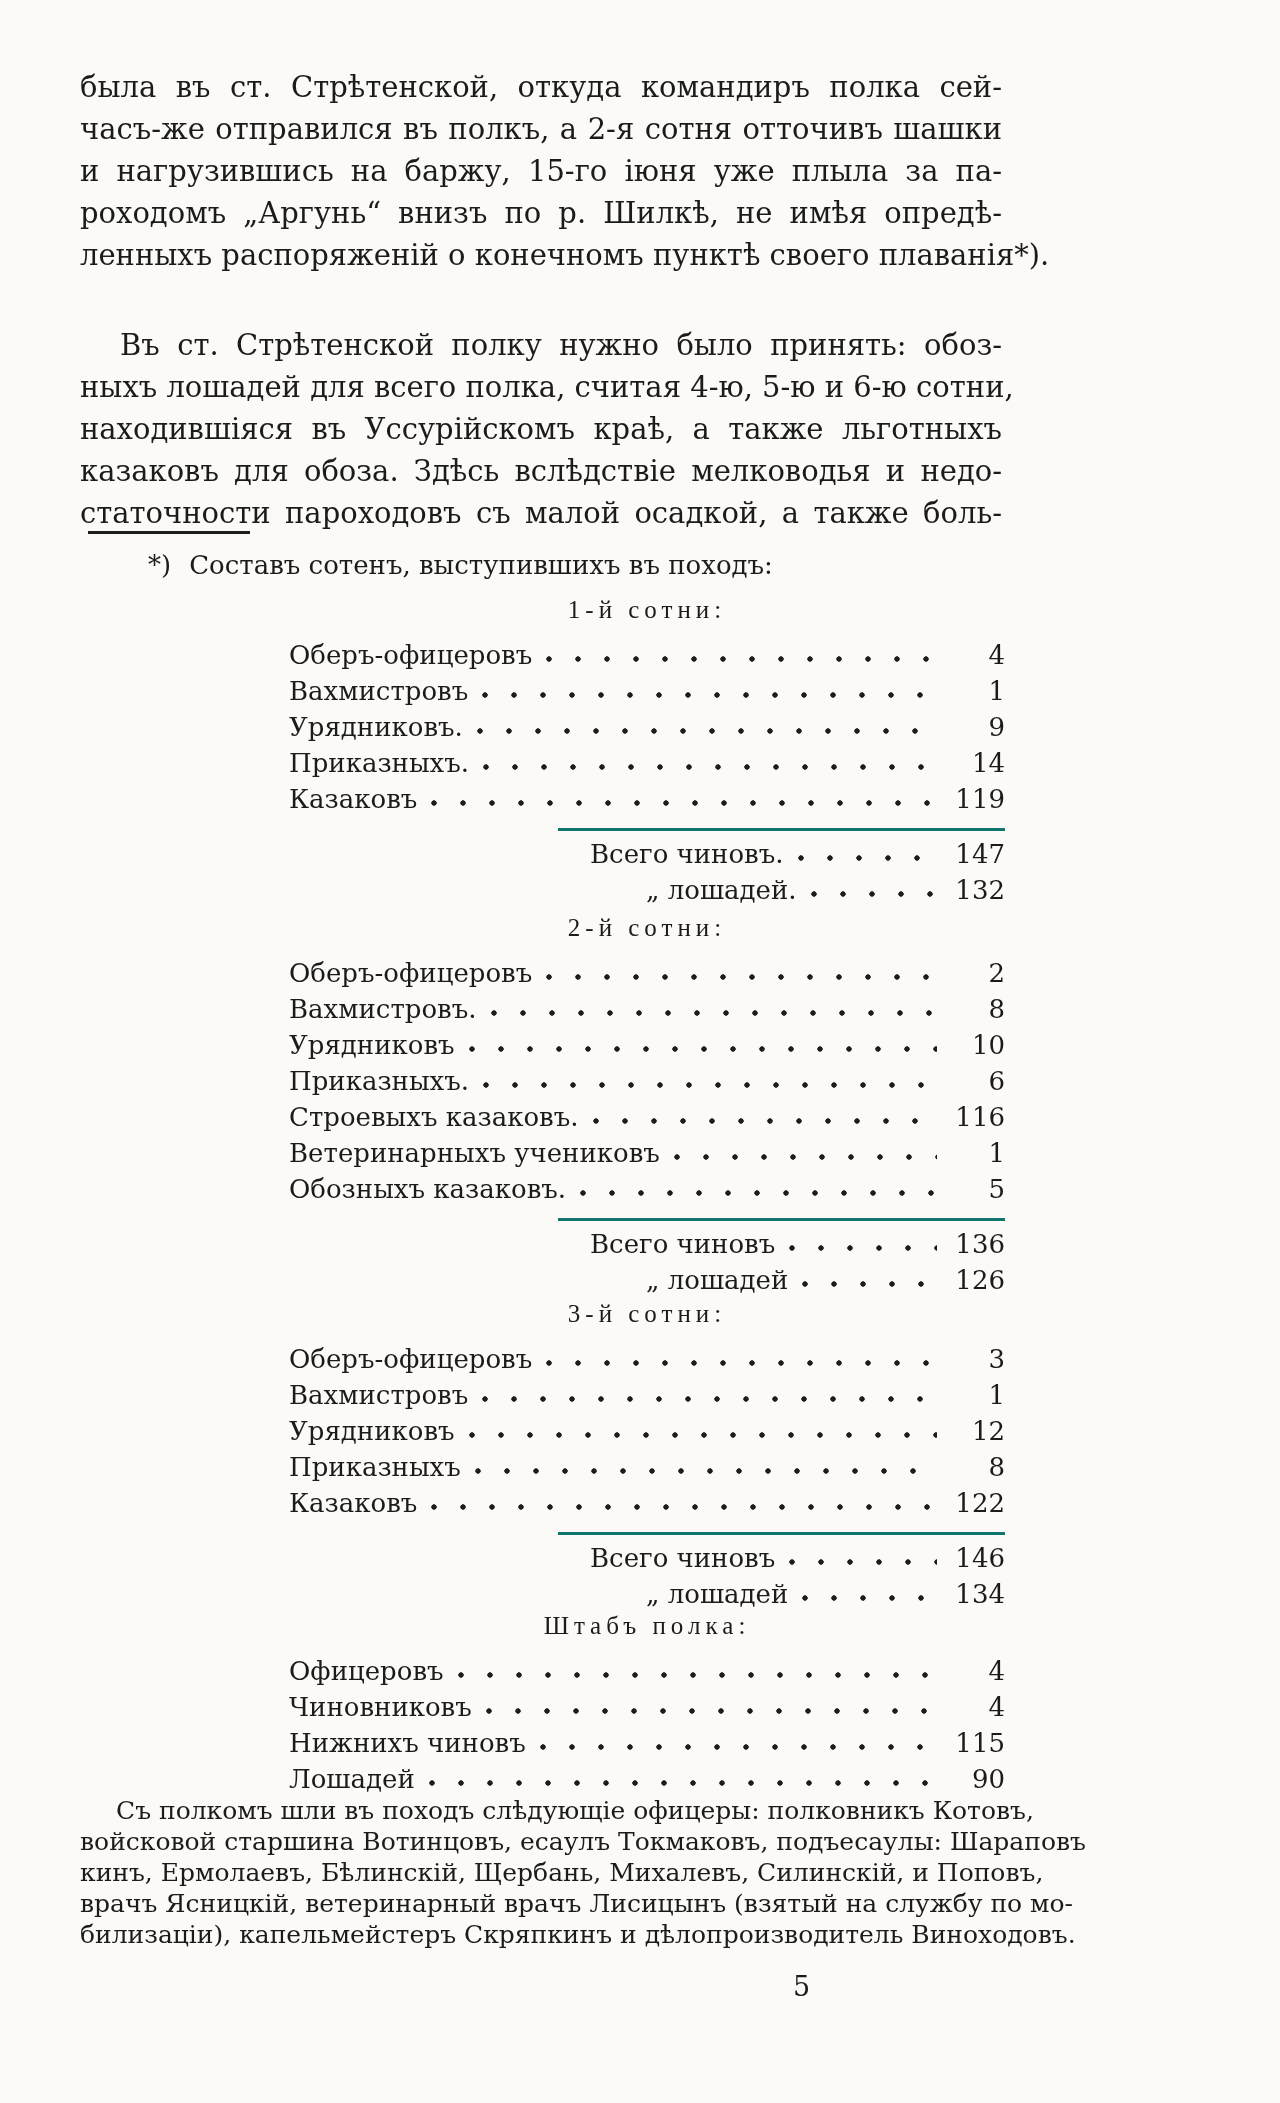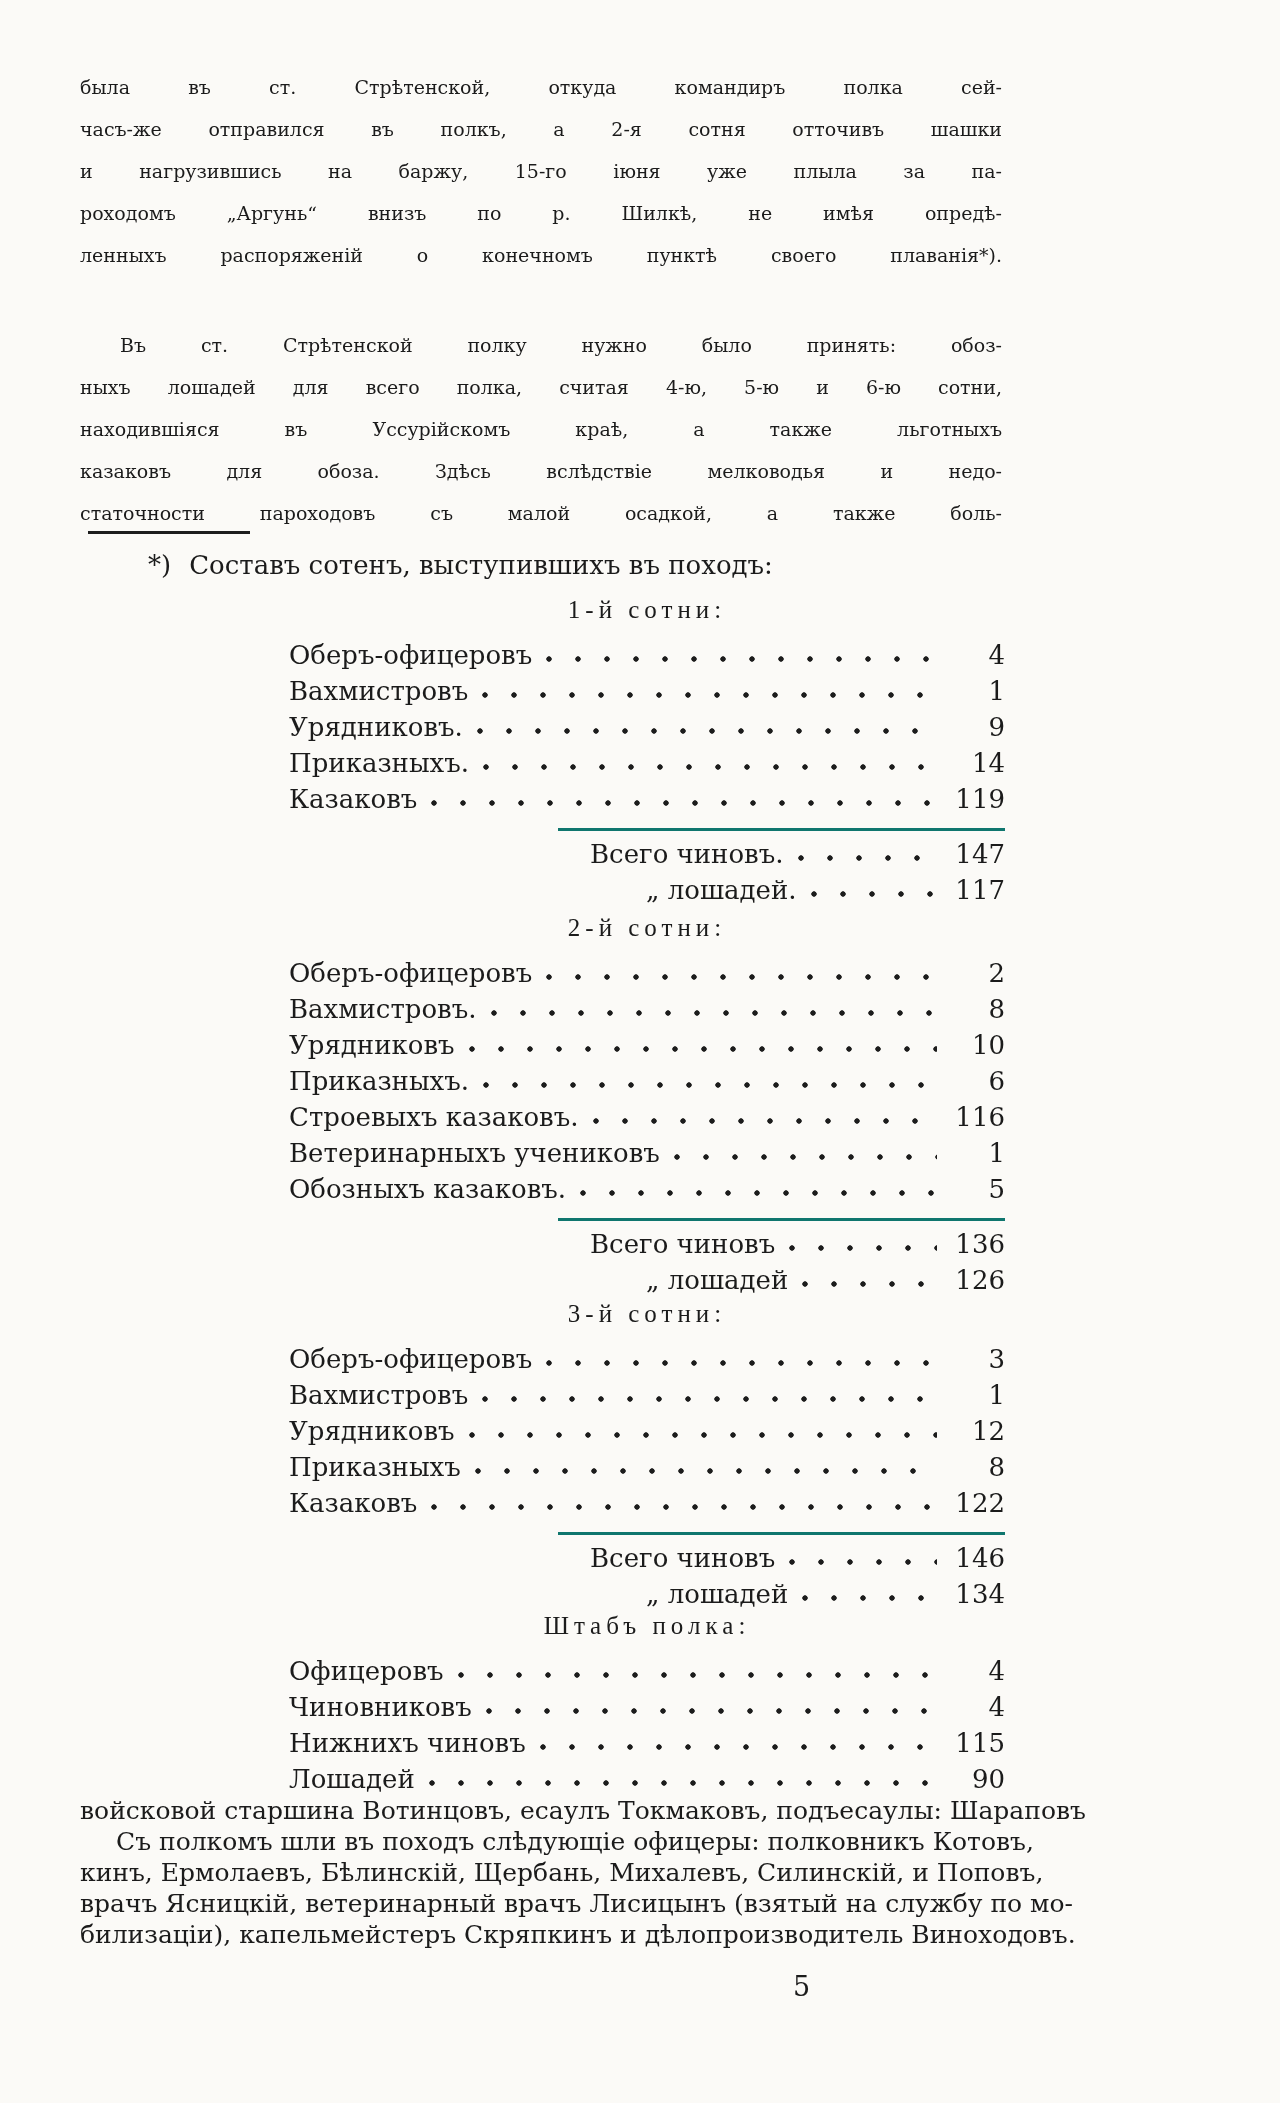--- a/index.html
+++ b/index.html
@@ -7,21 +7,21 @@
     position:relative;
     width:1280px;height:2103px;
     background:#fbfaf7;
     color:#1b1b1b;
     font-family:"DejaVu Serif","Liberation Serif",serif;
     overflow:hidden;
   }
   
   .body-text{position:absolute;left:80px;top:66px;width:922px;}
   .bline{
-    margin:0;height:42px;line-height:42px;font-size:19px;
+    margin:0;height:42px;line-height:42px;font-size:29px;
     text-align:justify;text-align-last:justify;
     white-space:nowrap;
   }
   .bline.indent{text-indent:40px;margin-top:48px;}
   
   .fn-rule{position:absolute;left:88px;top:531px;width:162px;height:3px;background:#1d1d1d;}
   
   .fn-intro{
     position:absolute;left:148px;top:549px;
     font-size:26px;line-height:32px;display:flex;gap:18px;
@@ -114,21 +114,21 @@
     </div>
     <div class="totals">
       <div class="t-row tot-1">
         <span class="row-label">Всего чиновъ.</span>
         <span class="dot-leader"></span>
         <span class="row-value">147</span>
       </div>
       <div class="t-row tot-2">
         <span class="row-label">„ лошадей.</span>
         <span class="dot-leader"></span>
-        <span class="row-value">117</span>
+        <span class="row-value">132</span>
       </div>
     </div>
   </div>
 
   <div class="section s2">
     <div class="s-heading">2-й сотни:</div>
     <div class="t-row">
       <span class="row-label">Оберъ-офицеровъ</span>
       <span class="dot-leader"></span>
       <span class="row-value">2</span>
@@ -236,22 +236,22 @@
       <span class="row-value">115</span>
     </div>
     <div class="t-row">
       <span class="row-label">Лошадей</span>
       <span class="dot-leader"></span>
       <span class="row-value">90</span>
     </div>
   </div>
 
   <div class="closing">
+    <p class="cline indent">Съ полкомъ шли въ походъ слѣдующіе офицеры: полковникъ Котовъ,</p>
     <p class="cline">войсковой старшина Вотинцовъ, есаулъ Токмаковъ, подъесаулы: Шараповъ</p>
-    <p class="cline indent">Съ полкомъ шли въ походъ слѣдующіе офицеры: полковникъ Котовъ,</p>
     <p class="cline">кинъ, Ермолаевъ, Бѣлинскій, Щербань, Михалевъ, Силинскій, и Поповъ,</p>
     <p class="cline">врачъ Ясницкій, ветеринарный врачъ Лисицынъ (взятый на службу по мо-</p>
     <p class="cline last">билизаціи), капельмейстеръ Скряпкинъ и дѣлопроизводитель Виноходовъ.</p>
   </div>
 
   <div class="folio">5</div>
 
 </div>
 
 </body></html>

